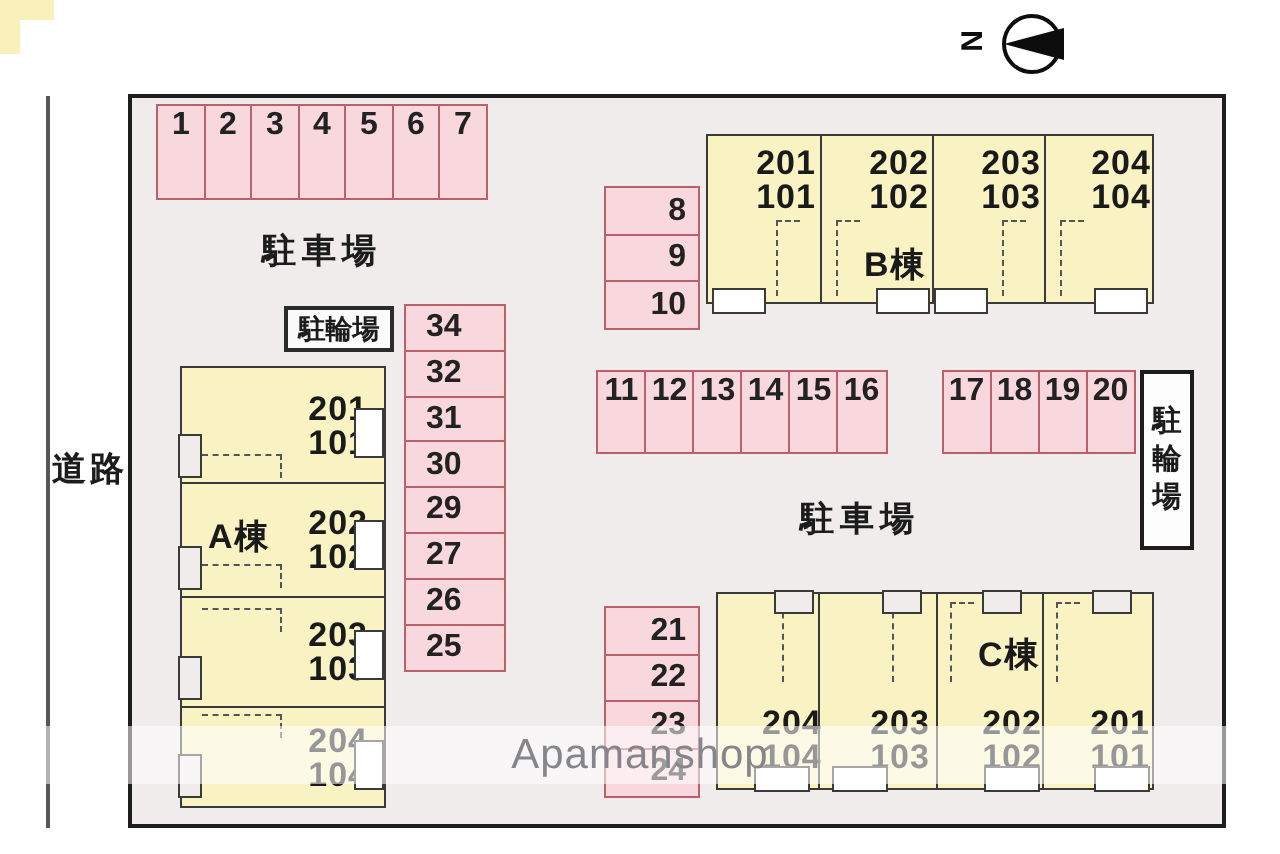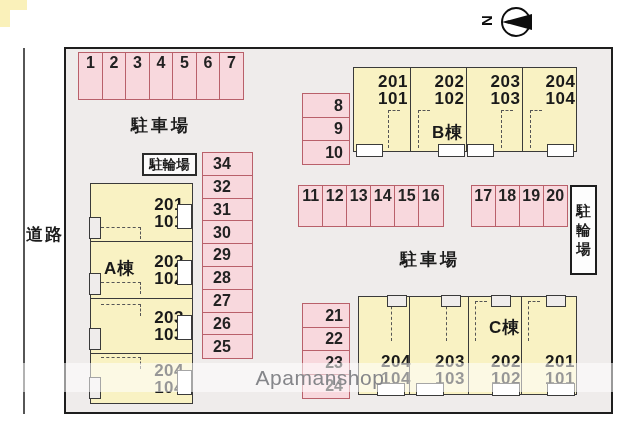--- a/index.html
+++ b/index.html
@@ -137,21 +137,20 @@
     <div class="notch" style="left:-2px;top:193px;width:12px;height:22px;"></div>
   </div>
   <div class="abs bname" style="left:104px;top:257px;">A棟</div>
 
   <div class="pgroup col" style="left:202px;top:152px;">
     <div class="pcell num-left" style="width:51px;height:24.3px;">34</div>
     <div class="pcell num-left" style="width:51px;height:24.3px;">32</div>
     <div class="pcell num-left" style="width:51px;height:24.3px;">31</div>
     <div class="pcell num-left" style="width:51px;height:24.3px;">30</div>
     <div class="pcell num-left" style="width:51px;height:24.3px;">29</div>
-    <div class="pcell num-left" style="width:51px;height:24.3px;">28</div>
     <div class="pcell num-left" style="width:51px;height:24.3px;">27</div>
     <div class="pcell num-left" style="width:51px;height:24.3px;">26</div>
     <div class="pcell num-left" style="width:51px;height:24.3px;">25</div>
   </div>
 
   <div class="pgroup col" style="left:302px;top:93px;">
     <div class="pcell num-right" style="width:48px;height:25px;">8</div>
     <div class="pcell num-right" style="width:48px;height:25px;">9</div>
     <div class="pcell num-right" style="width:48px;height:25px;">10</div>
   </div>

